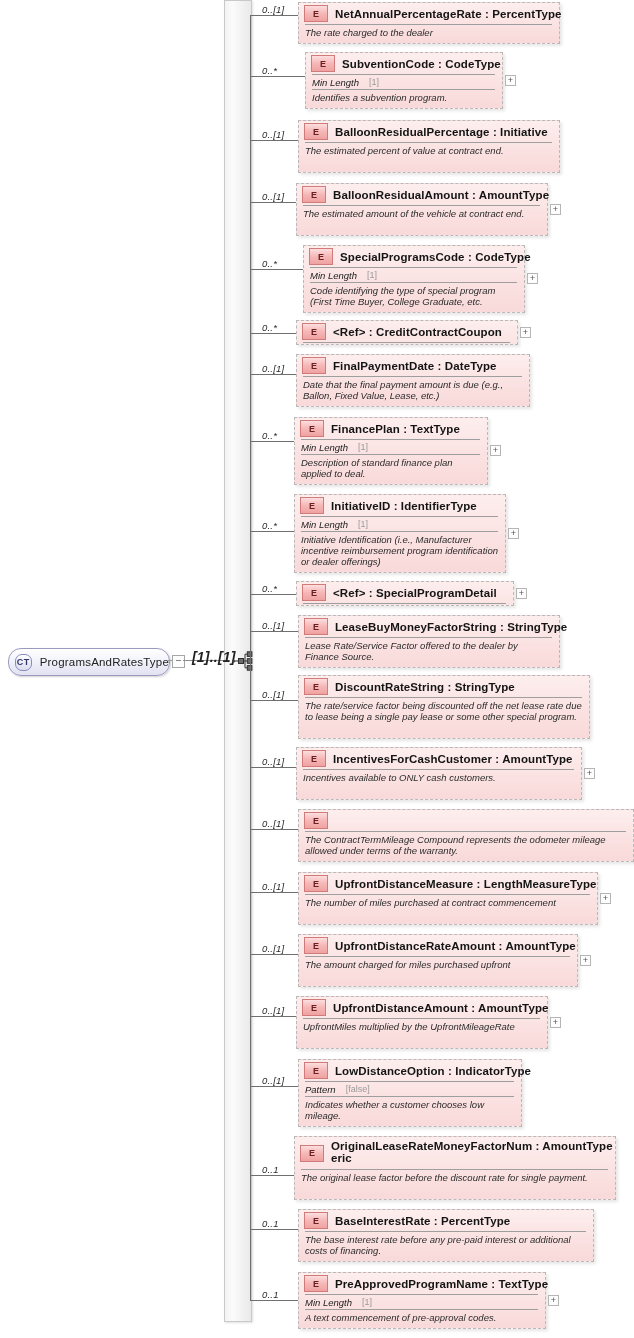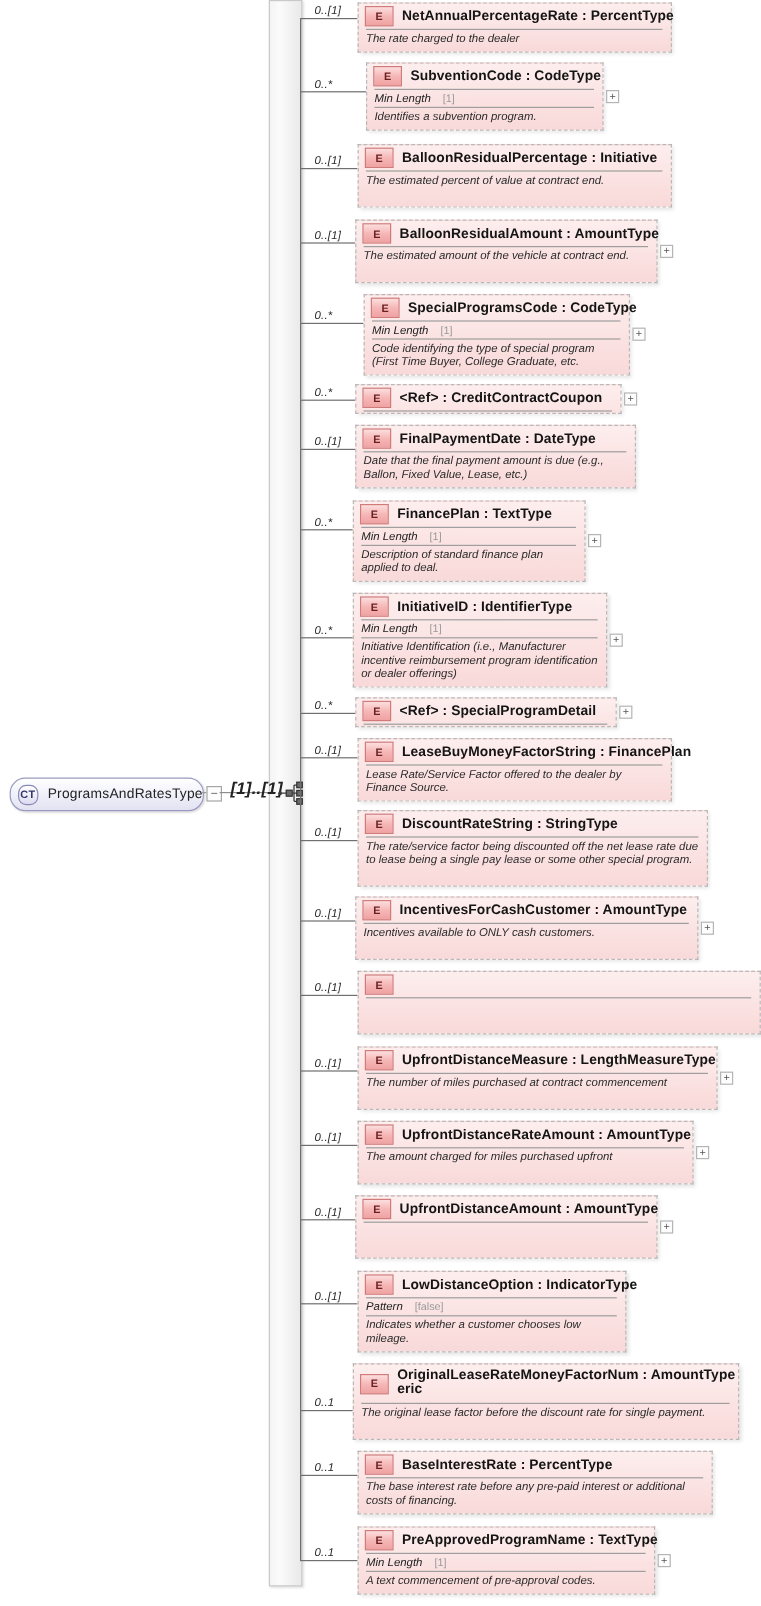--- a/index.html
+++ b/index.html
@@ -258,21 +258,21 @@
           <span class="etitle">&lt;Ref&gt;      : SpecialProgramDetail</span>
         </div>
         <div class="hr"></div>
       </div>
       <div class="expander" style="left: 516px; top: 588px;">+</div>
       <div class="hline" style="left: 250px; top: 631px; width: 48px;"></div>
       <div class="card" style="top: 620px; left: 262px;">0..[1]</div>
       <div class="ebox" style="left: 298px; top: 615px; width: 262px; height: 53px;">
         <div class="ehead">
           <span class="ebadge">E</span>
-          <span class="etitle">LeaseBuyMoneyFactorString : FinancePlan</span>
+          <span class="etitle">LeaseBuyMoneyFactorString : StringType</span>
         </div>
         <div class="hr"></div>
         <div class="edoc">Lease Rate/Service Factor offered to the dealer by Finance Source.</div>
       </div>
       <div class="hline" style="left: 250px; top: 700px; width: 48px;"></div>
       <div class="card" style="top: 689px; left: 262px;">0..[1]</div>
       <div class="ebox" style="left: 298px; top: 675px; width: 292px; height: 64px;">
         <div class="ehead">
           <span class="ebadge">E</span>
           <span class="etitle">DiscountRateString : StringType</span>
@@ -291,20 +291,21 @@
         <div class="edoc">Incentives available to ONLY cash customers.</div>
       </div>
       <div class="expander" style="left: 584px; top: 768px;">+</div>
       <div class="hline" style="left: 250px; top: 829px; width: 48px;"></div>
       <div class="card" style="top: 818px; left: 262px;">0..[1]</div>
       <div class="ebox" style="left: 298px; top: 809px; width: 336px; height: 53px;">
         <div class="ehead">
           <span class="ebadge">E</span>
         </div>
         <div class="hr"></div>
+        <div class="edoc">The ContractTermMileage Compound represents the odometer mileage allowed under terms of the warranty.</div>
       </div>
       <div class="hline" style="left: 250px; top: 892px; width: 48px;"></div>
       <div class="card" style="top: 881px; left: 262px;">0..[1]</div>
       <div class="ebox" style="left: 298px; top: 872px; width: 300px; height: 53px;">
         <div class="ehead">
           <span class="ebadge">E</span>
           <span class="etitle">UpfrontDistanceMeasure : LengthMeasureType</span>
         </div>
         <div class="hr"></div>
         <div class="edoc">The number of miles purchased at contract commencement</div>
@@ -322,20 +323,21 @@
       </div>
       <div class="expander" style="left: 580px; top: 955px;">+</div>
       <div class="hline" style="left: 250px; top: 1016px; width: 46px;"></div>
       <div class="card" style="top: 1005px; left: 262px;">0..[1]</div>
       <div class="ebox" style="left: 296px; top: 996px; width: 252px; height: 53px;">
         <div class="ehead">
           <span class="ebadge">E</span>
           <span class="etitle">UpfrontDistanceAmount : AmountType</span>
         </div>
         <div class="hr"></div>
+        <div class="edoc">UpfrontMiles multiplied by the UpfrontMileageRate</div>
       </div>
       <div class="expander" style="left: 550px; top: 1017px;">+</div>
       <div class="hline" style="left: 250px; top: 1086px; width: 48px;"></div>
       <div class="card" style="top: 1075px; left: 262px;">0..[1]</div>
       <div class="ebox" style="left: 298px; top: 1059px; width: 224px; height: 68px;">
         <div class="ehead">
           <span class="ebadge">E</span>
           <span class="etitle">LowDistanceOption : IndicatorType</span>
         </div>
         <div class="hr"></div>

